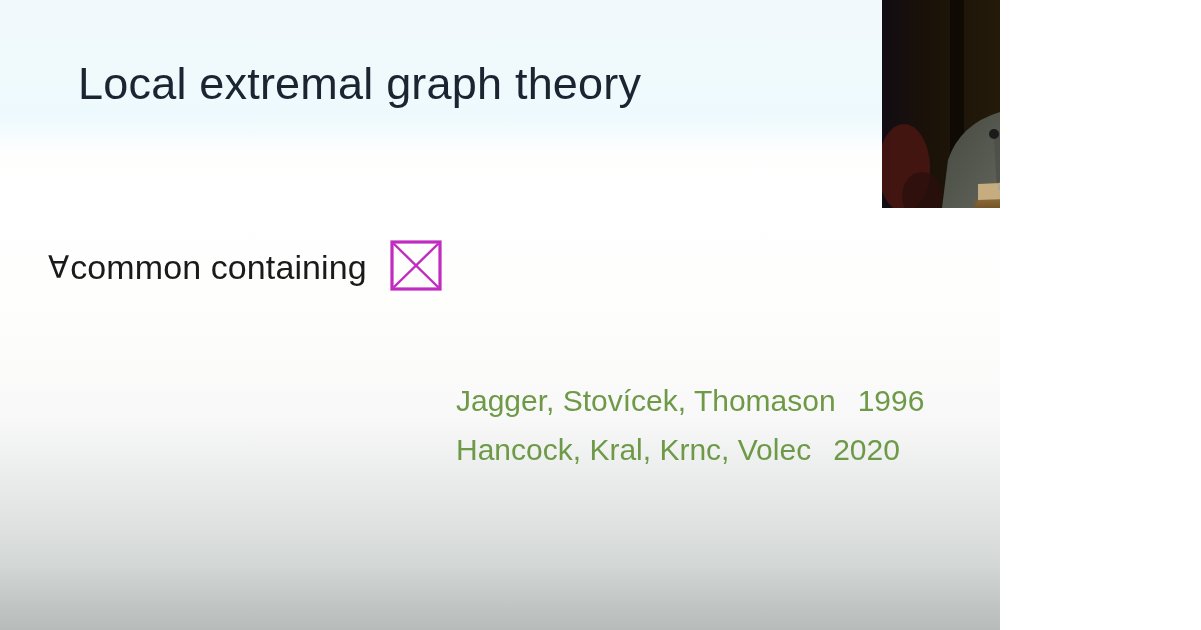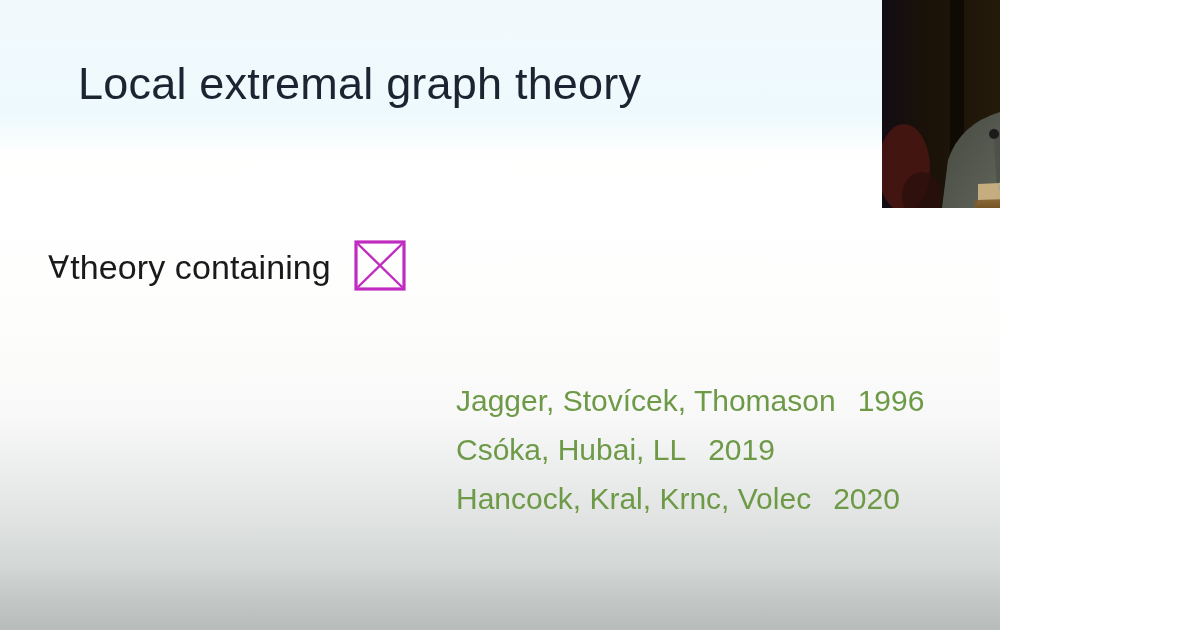--- a/index.html
+++ b/index.html
@@ -133,38 +133,35 @@
 
 <div id="screen">
 
   <div class="slide-bg"></div>
   <div class="title-wash"></div>
 
   <div class="slide-title">Local extremal graph theory</div>
 
   <div class="statement">
     <span class="forall">∀</span>
-    <span class="seg-a">theory containing</span>
+    <span class="seg-a">common containing</span>
 
     <span class="k4-icon">
       <svg width="54" height="52" viewBox="0 0 54 52" aria-hidden="true">
         <rect x="3" y="2" width="48" height="47" fill="none" stroke="#c02bc0" stroke-width="3.2"></rect>
         <line x1="4.5" y1="3.5" x2="49.5" y2="47.5" stroke="#c02bc0" stroke-width="2.4"></line>
         <line x1="49.5" y1="3.5" x2="4.5" y2="47.5" stroke="#c02bc0" stroke-width="2.4"></line>
       </svg>
     </span>
 
   </div>
 
   <div class="refs">
     <span class="ref-line">
       <span>Jagger, Stovícek, Thomason</span><span class="ref-year">1996</span>
-    </span>
-    <span class="ref-line">
-      <span>Csóka, Hubai, LL</span><span class="ref-year">2019</span>
     </span>
     <span class="ref-line">
       <span>Hancock, Kral, Krnc, Volec</span><span class="ref-year">2020</span>
     </span>
   </div>
 
   <div class="video-inset">
     <svg width="319" height="208" viewBox="0 0 319 208" aria-hidden="true">
       <defs>
         <linearGradient id="backdrop" x1="0" y1="0" x2="1" y2="0">

